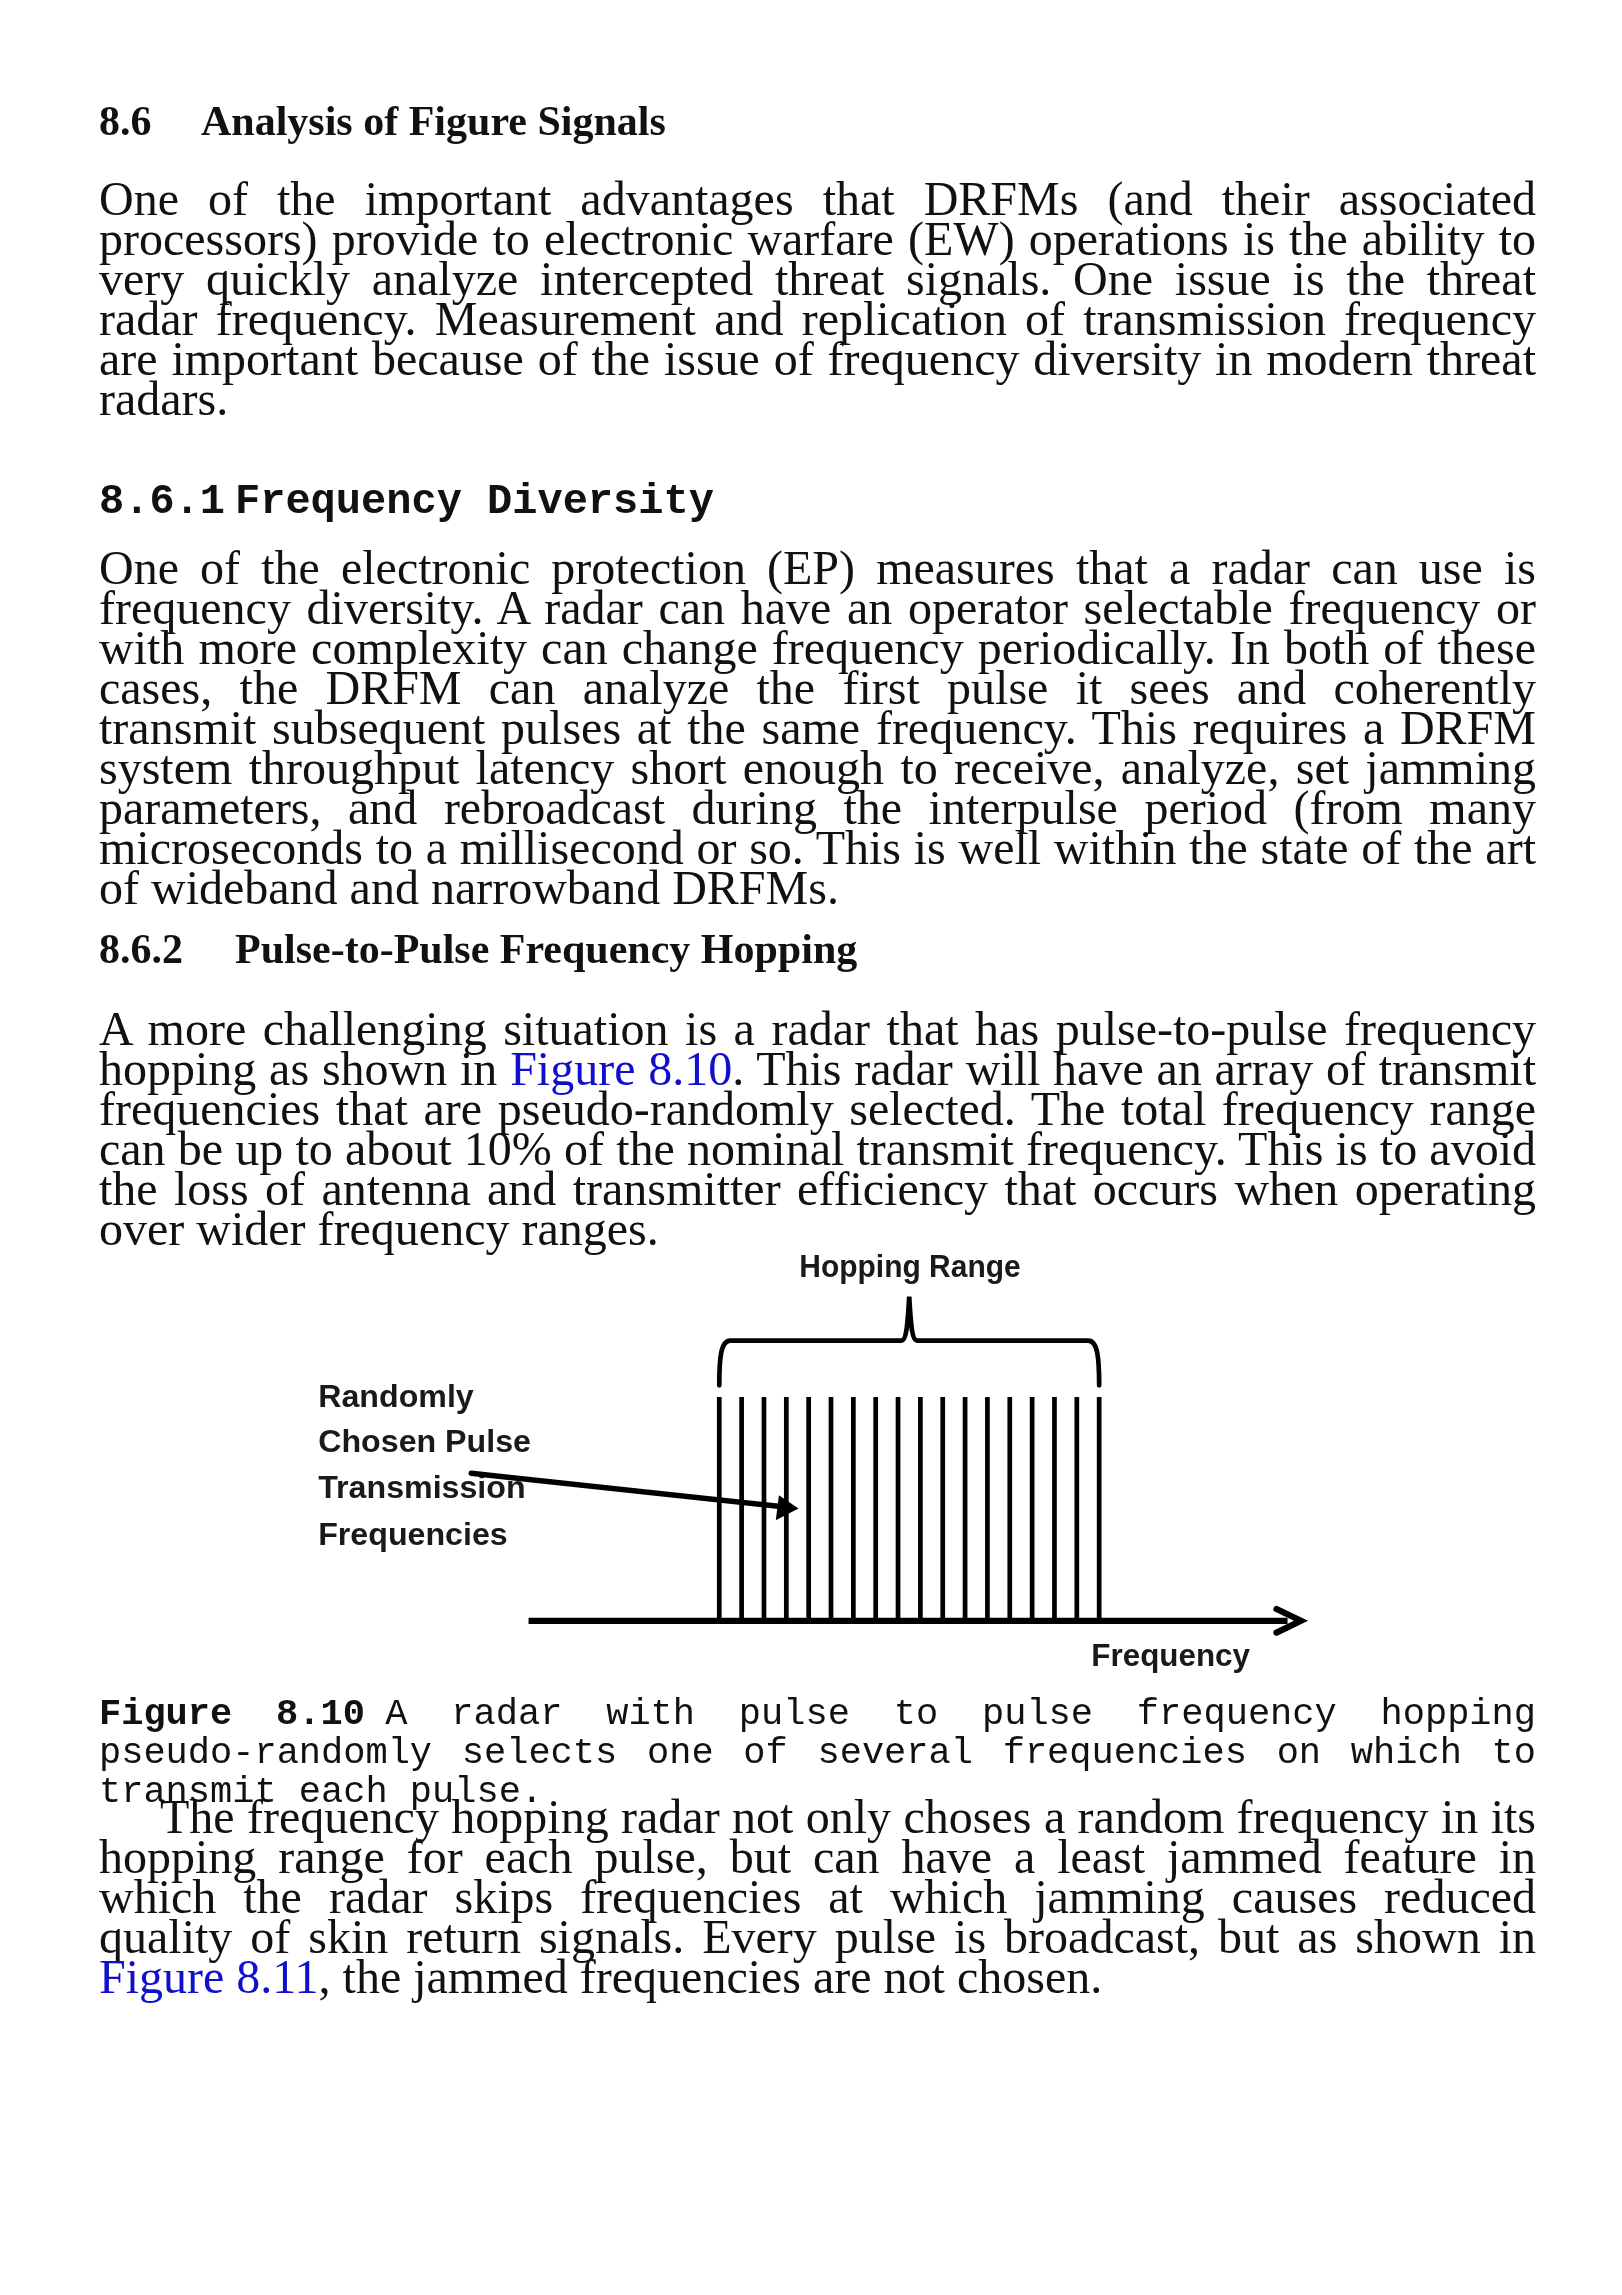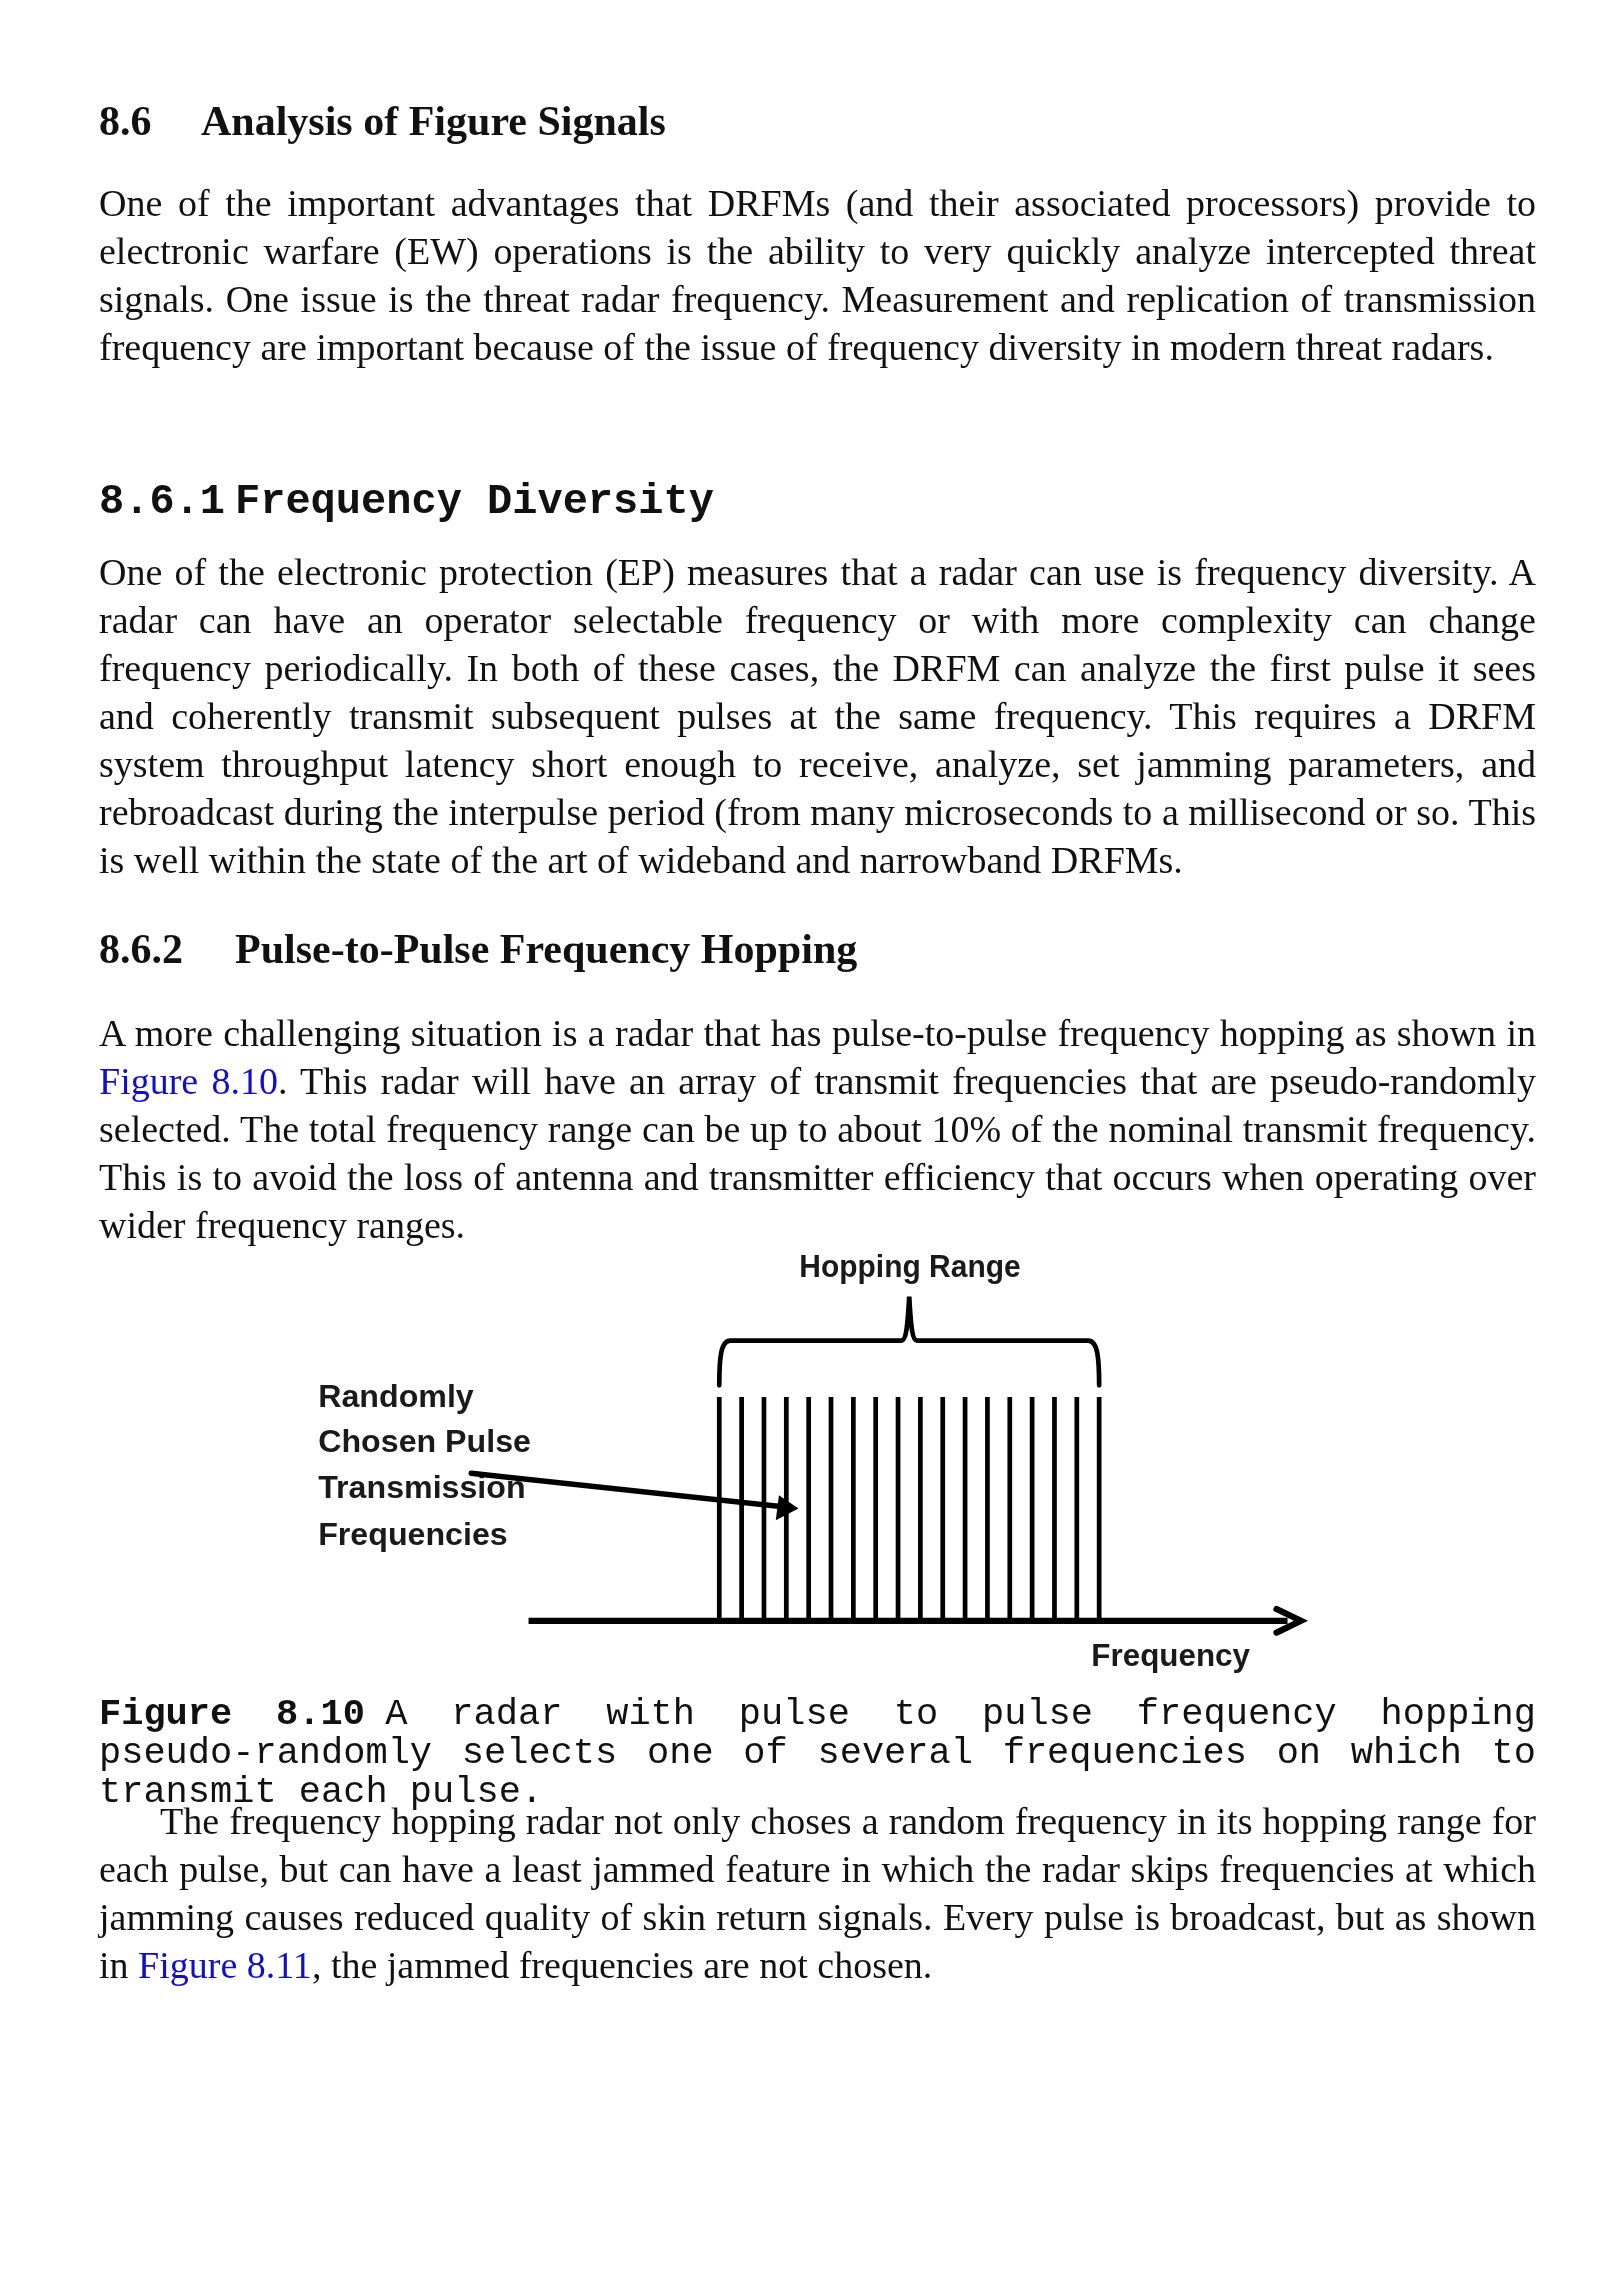--- a/index.html
+++ b/index.html
@@ -2,21 +2,21 @@
 <html style="font-size:12.6px"><head>
 <meta charset="utf-8">
 <style>
   html, body { margin: 0; padding: 0; background: #ffffff; }
   body { width: 1623px; height: 2295px; position: relative; overflow: hidden; color: #111111;
          font-family: "Liberation Serif", "DejaVu Serif", serif; }
   .blk { position: absolute; left: 99px; width: 1437px; }
   .heading { font-weight: bold; font-size: 42px; line-height: 50px; white-space: nowrap; }
   .heading .num { display: inline-block; width: 102px; }
   .heading.sub .num { width: 136px; }
-  .para { font-size: 38px; line-height: 48px; text-align: justify; }
+  .para { font-size: 48px; line-height: 40px; text-align: justify; }
   .para.indent { text-indent: 61px; }
   .link { color: #1010cc; cursor: pointer; }
   .caption { font-size: 37px; line-height: 39px; text-align: justify; font-family: Liberation Mono, monospace; }
   .caption .cap-label { font-weight: bold; margin-right: 20.4px; }
   #figure { position: absolute; left: 0; top: 0; width: 1623px; height: 2295px; pointer-events: none; }
   #figure text { font-family: "Liberation Sans", "DejaVu Sans", sans-serif; font-weight: bold; fill: #1a1a1a; }
 </style>
 </head>
 <body>
 

